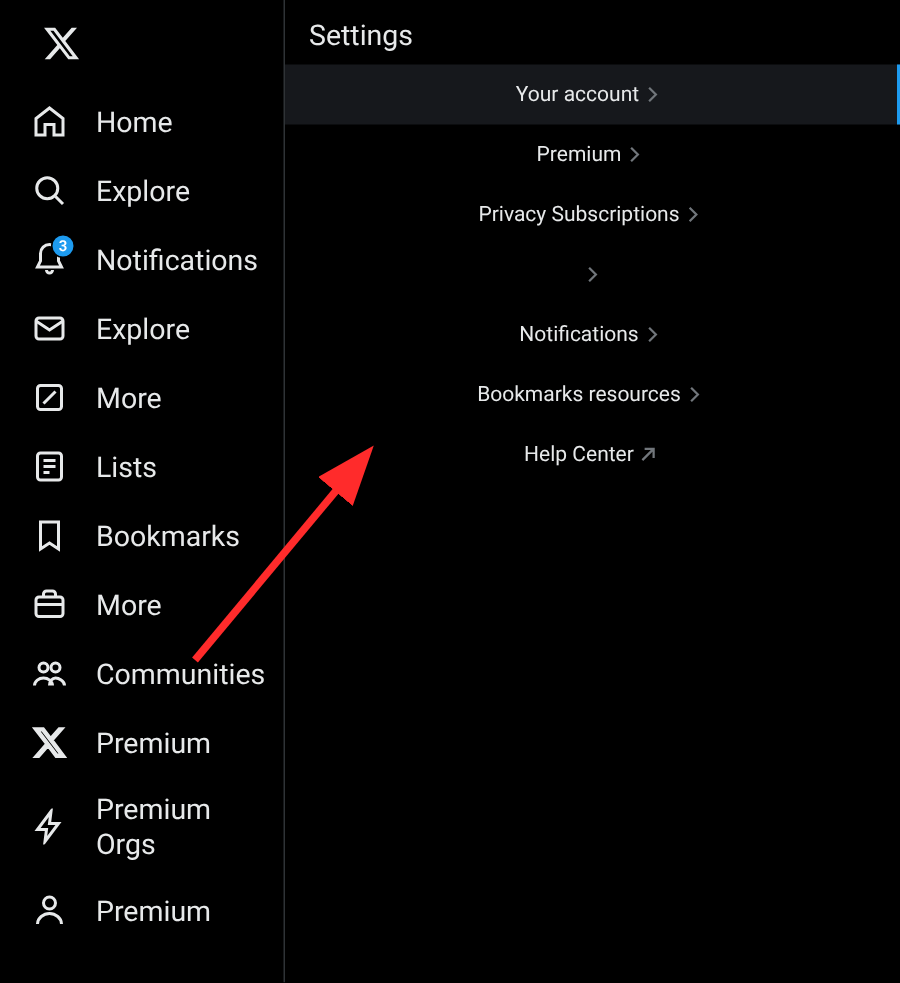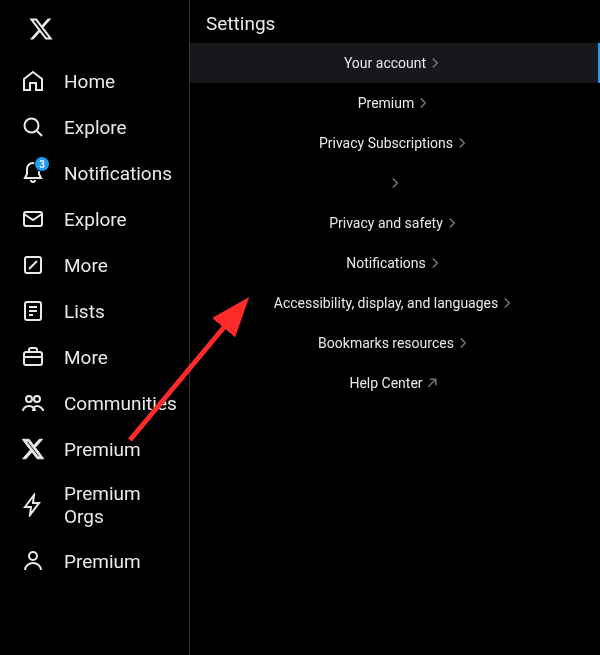--- a/index.html
+++ b/index.html
@@ -211,20 +211,28 @@
         <svg viewBox="0 0 24 24">
             <rect x="4" y="3" width="16" height="18" rx="2" fill="none" stroke="#e7e9ea" stroke-width="2"></rect>
             <line x1="8" y1="8" x2="16" y2="8" stroke="#e7e9ea" stroke-width="2"></line>
             <line x1="8" y1="12" x2="16" y2="12" stroke="#e7e9ea" stroke-width="2"></line>
             <line x1="8" y1="16" x2="12" y2="16" stroke="#e7e9ea" stroke-width="2"></line>
           </svg>
       </span>
       <span class="nav-label">Lists</span>
     </div>
 
+    <div class="nav-item">
+      <span class="nav-icon">
+        <svg viewBox="0 0 24 24">
+            <path d="M6 3h12v18l-6-4-6 4V3z" fill="none" stroke="#e7e9ea" stroke-width="2"></path>
+          </svg>
+      </span>
+      <span class="nav-label">Bookmarks</span>
+    </div>
 
     <div class="nav-item">
       <span class="nav-icon">
         <svg viewBox="0 0 24 24">
             <rect x="3" y="7" width="18" height="13" rx="2" fill="none" stroke="#e7e9ea" stroke-width="2"></rect>
             <path d="M8 7V5a2 2 0 012-2h4a2 2 0 012 2v2" fill="none" stroke="#e7e9ea" stroke-width="2"></path>
             <line x1="3" y1="12" x2="21" y2="12" stroke="#e7e9ea" stroke-width="2"></line>
           </svg>
       </span>
       <span class="nav-label">More</span>
@@ -298,40 +306,28 @@
               <path d="M9 6l6 6-6 6" fill="none" stroke="#71767b" stroke-width="2"></path>
             </svg></span>
       </div>
 
       <div class="settings-item">
         <span class="chevron"><svg viewBox="0 0 24 24">
               <path d="M9 6l6 6-6 6" fill="none" stroke="#71767b" stroke-width="2"></path>
             </svg></span>
       </div>
 
-      <div class="settings-item">
-        <span class="settings-item-label">Privacy and safety</span>
-        <span class="chevron"><svg viewBox="0 0 24 24">
-              <path d="M9 6l6 6-6 6" fill="none" stroke="#71767b" stroke-width="2"></path>
-            </svg></span>
-      </div>
 
       <div class="settings-item">
         <span class="settings-item-label">Notifications</span>
         <span class="chevron"><svg viewBox="0 0 24 24">
               <path d="M9 6l6 6-6 6" fill="none" stroke="#71767b" stroke-width="2"></path>
             </svg></span>
       </div>
 
-      <div class="settings-item">
-        <span class="settings-item-label">Accessibility, display, and languages</span>
-        <span class="chevron"><svg viewBox="0 0 24 24">
-              <path d="M9 6l6 6-6 6" fill="none" stroke="#71767b" stroke-width="2"></path>
-            </svg></span>
-      </div>
 
       <div class="settings-item">
         <span class="settings-item-label">Bookmarks resources</span>
         <span class="chevron"><svg viewBox="0 0 24 24">
               <path d="M9 6l6 6-6 6" fill="none" stroke="#71767b" stroke-width="2"></path>
             </svg></span>
       </div>
 
       <div class="settings-item">
         <span class="settings-item-label">Help Center</span>

